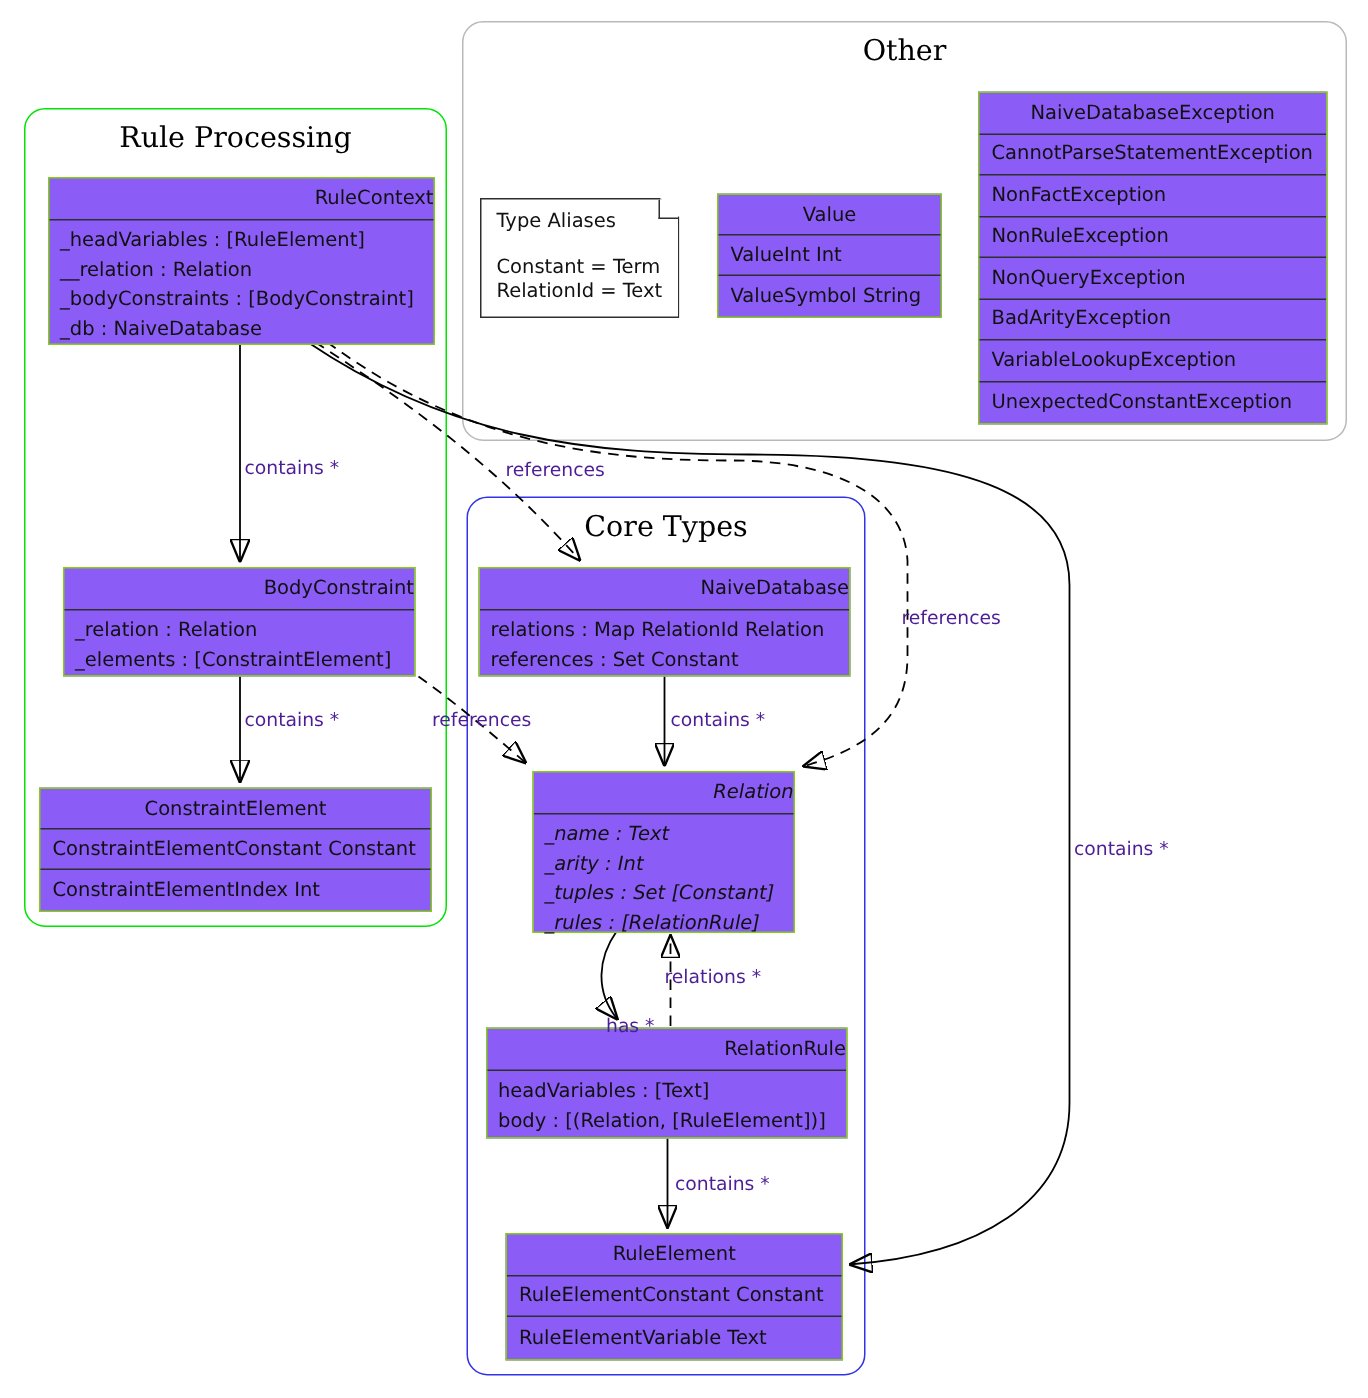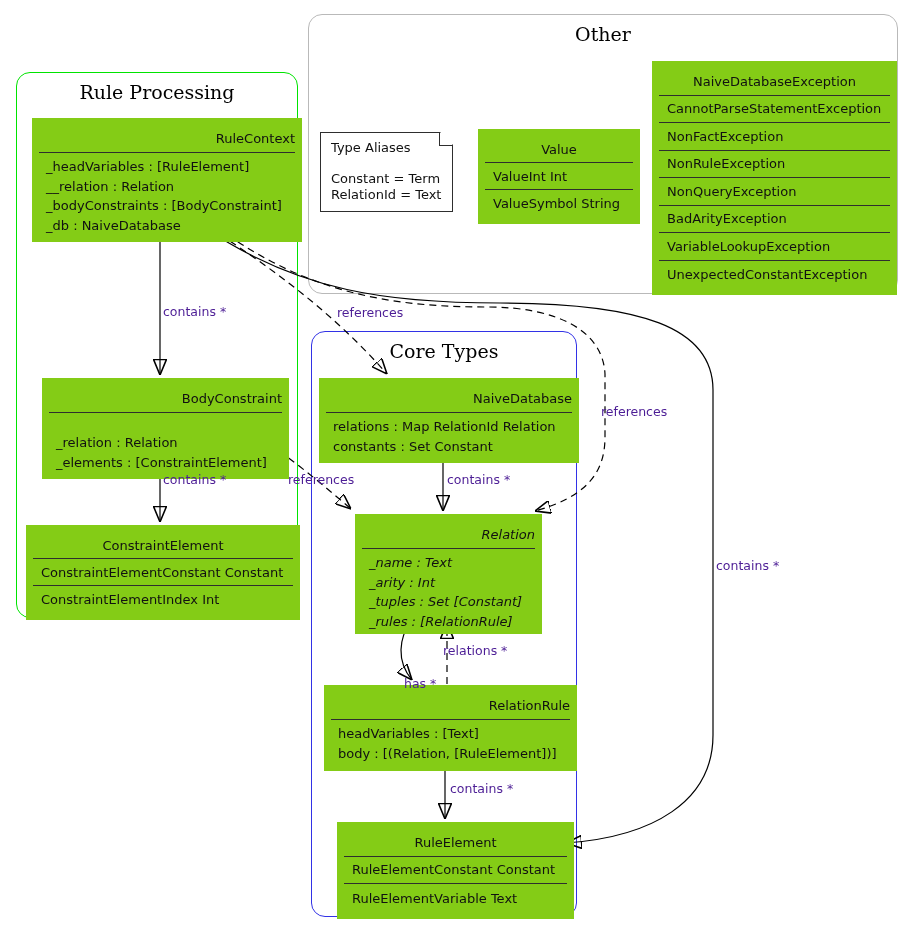--- a/index.html
+++ b/index.html
@@ -9,21 +9,21 @@
   
   .grp{position:absolute;border:1px solid;border-radius:14px;background:transparent;z-index:0;}
   .grp-title{text-align:center;font-family:"DejaVu Serif",serif;font-size:19px;color:#000;padding-top:8px;}
 
   
   #edges{position:absolute;left:0;top:0;z-index:1;}
   #edges path{fill:none;stroke:#000;stroke-width:1.2;}
   #edges path.dashed{stroke-dasharray:7,5;}
 
   
-  .cls{position:absolute;background:#84cc16;border:7px solid #84cc16;z-index:2;font-size:13px;}
+  .cls{position:absolute;background:#8b5cf6;border:1px solid #84cc16;z-index:2;font-size:13px;}
   .cls-title{text-align:right;border-bottom:1px solid #2e2e2e;height:27px;line-height:27px;white-space:nowrap;}
   .flds{padding:4px 6px 0 7px;white-space:nowrap;}
   .flds div{line-height:19.5px;}
   .rowbox{display:grid;}
   .rowbox .row{border-bottom:1px solid #2e2e2e;padding:0 8px;display:flex;align-items:center;white-space:nowrap;}
   .rowbox .row:last-child{border-bottom:none;}
   .rowbox .row.hdr{justify-content:center;}
 
   
   .note{position:absolute;background:#fff;border:1px solid #2e2e2e;z-index:2;font-size:13px;
@@ -74,21 +74,21 @@
   <div class="flds" style="height:78px;">
     <div>_headVariables : [RuleElement]</div>
     <div>__relation : Relation</div>
     <div>_bodyConstraints : [BodyConstraint]</div>
     <div>_db : NaiveDatabase</div>
   </div>
 </div>
 
 <div class="cls" style="left:42px;top:378px;width:233px;">
   <div class="cls-title">BodyConstraint</div>
-  <div class="flds" style="height:39px;margin-top:16px;">
+  <div class="flds" style="height:39px;">
     <div>_relation : Relation</div>
     <div>_elements : [ConstraintElement]</div>
   </div>
 </div>
 
 <div class="cls rowbox" style="left:26px;top:525px;width:260px;height:81px;grid-template-rows:repeat(3,1fr);">
   <div class="row hdr">ConstraintElement</div>
   <div class="row">ConstraintElementConstant Constant</div>
   <div class="row">ConstraintElementIndex Int</div>
 </div>
@@ -115,21 +115,21 @@
   <div class="row">NonQueryException</div>
   <div class="row">BadArityException</div>
   <div class="row">VariableLookupException</div>
   <div class="row">UnexpectedConstantException</div>
 </div>
 
 <div class="cls" style="left:319px;top:378px;width:246px;">
   <div class="cls-title">NaiveDatabase</div>
   <div class="flds" style="height:39px;">
     <div>relations : Map RelationId Relation</div>
-    <div>constants : Set Constant</div>
+    <div>references : Set Constant</div>
   </div>
 </div>
 
 <div class="cls" style="left:355px;top:514px;width:173px;font-style:italic;">
   <div class="cls-title">Relation</div>
   <div class="flds" style="height:74px;">
     <div>_name : Text</div>
     <div>_arity : Int</div>
     <div>_tuples : Set [Constant]</div>
     <div>_rules : [RelationRule]</div>

